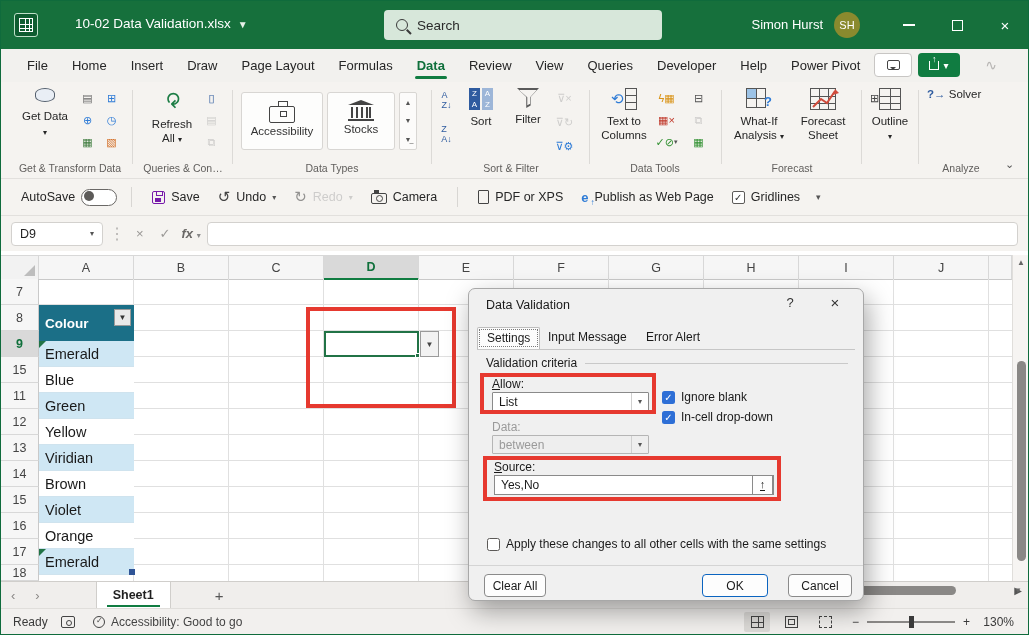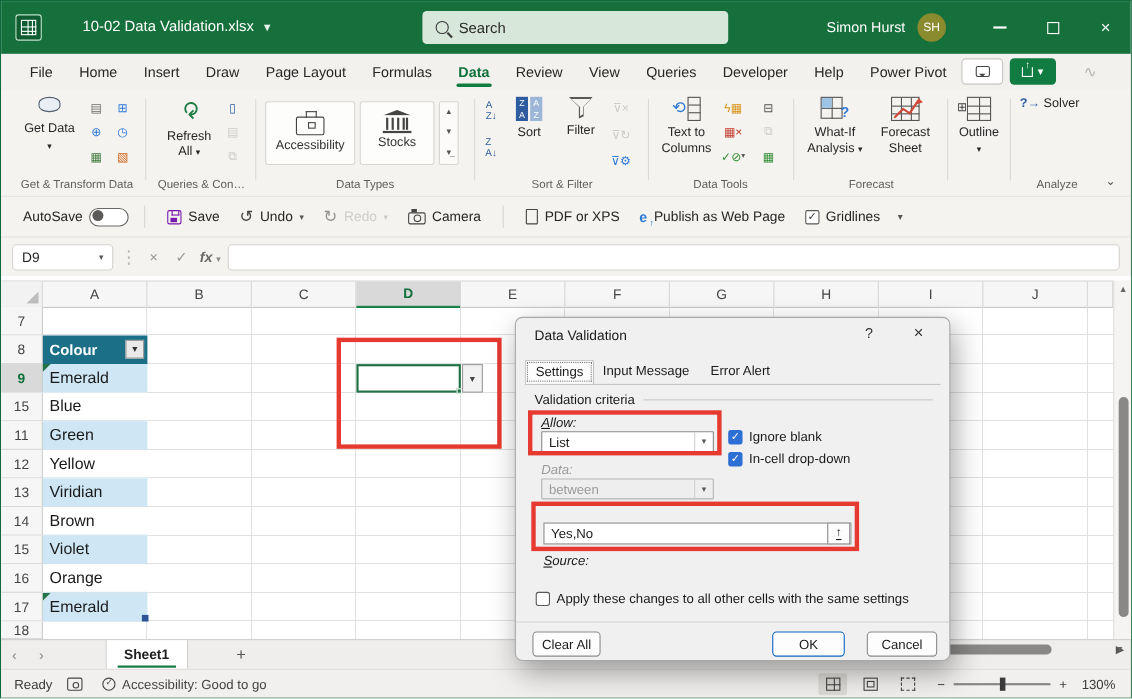--- a/index.html
+++ b/index.html
@@ -137,21 +137,21 @@
   .ch.sel { background:#d9d9d9; color:#0f703b; font-weight:bold; border-bottom:2px solid #107c41; }
   #rowheads { position:absolute; left:0; top:28px; width:38px; }
   .rh { width:38px; height:26px; background:#f6f6f6; border-right:1px solid #c9c9c9; border-bottom:1px solid #d8d8d8;
      font-size:12.5px; color:#444; display:flex; align-items:center; justify-content:center; }
   .rh.sel { background:#d9d9d9; color:#0f703b; font-weight:bold; }
   #cells { position:absolute; left:38px; top:28px; width:973px; height:302px; background:
      repeating-linear-gradient(to right, transparent 0 94px, #e0e0e0 94px 95px),
      repeating-linear-gradient(to bottom, transparent 0 25px, #e0e0e0 25px 26px); }
   
   #tbl { position:absolute; left:0; top:26px; width:95px; }
-  #tbl-head { height:26px; background:#1b6f87; color:#fff; font-weight:bold; font-size:13.5px; display:flex; align-items:center;
+  #tbl-head { height:36px; background:#1b6f87; color:#fff; font-weight:bold; font-size:13.5px; display:flex; align-items:center;
      padding-left:6px; position:relative; }
   #filter-btn { position:absolute; right:3px; top:4px; width:17px; height:17px; background:#e9e9e9; border:1px solid #9a9a9a;
      font-size:8px; color:#333; display:flex; align-items:center; justify-content:center; }
   .tcell { height:26px; font-size:14.5px; color:#1a1a1a; display:flex; align-items:center; padding-left:6px;
      border-bottom:1px solid #cfe3ee; position:relative; }
   .band { background:#cfe7f4; }
   .plain { background:#fff; }
   .tri { position:absolute; left:0; top:0; border-top:7px solid #217346; border-right:7px solid transparent; }
   .tblhandle { position:absolute; right:-1px; bottom:-1px; width:6px; height:6px; background:#2f5496; }
   
@@ -176,21 +176,21 @@
   #dlg-help { position:absolute; right:62px; top:6px; font-size:13px; color:#333; width:22px; text-align:center; }
   #dlg-close { position:absolute; right:16px; top:5px; font-size:15px; color:#333; width:24px; text-align:center; }
   .dtab { position:absolute; top:38px; height:22px; padding:3px 9px; font-size:12px; color:#1a1a1a; }
   .dtab.active { background:#fcfcfc; border:1px solid #bdbdbd; border-bottom:none; outline:1px dotted #7a7a7a; outline-offset:-3px; border-radius:2px 2px 0 0; }
   #tabline { position:absolute; left:8px; right:8px; top:60px; height:1px; background:#c6c6c6; }
   #crit { position:absolute; left:17px; top:67px; display:flex; align-items:center; width:362px; }
   #crit .txt { white-space:nowrap; margin-right:8px; }
   #crit .ln { flex:1; height:1px; background:#c9c9c9; }
   #red2 { left:11px; top:84px; width:176px; height:41px; }
   #red3 { left:14px; top:167px; width:298px; height:45px; }
-  .dlbl { position:absolute; font-size:12px; color:#1a1a1a;font-style:italic; }
+  .dlbl { position:absolute; font-size:12px; color:#1a1a1a; }
   .dlbl.gray, .gray { color:#9a9a9a; }
   .combo { position:absolute; height:19px; background:#fff; border:1px solid #8a8a8a; display:flex; align-items:center;
      justify-content:space-between; padding-left:6px; font-size:12px; border-radius:1px; }
   .combo .cv { font-size:8px; color:#555; width:17px; height:100%; display:flex; align-items:center; justify-content:center; border-left:1px solid #d0d0d0; }
   .combo.disabled { background:#eeeeee; color:#9a9a9a; border-color:#b5b5b5; }
   .dchk { position:absolute; display:flex; align-items:center; gap:6px; font-size:12px; }
   .bluebox { width:13px; height:13px; border-radius:2.5px; background:#2e6fd6; color:#fff; font-size:10px;
      display:flex; align-items:center; justify-content:center; }
   .emptybox { width:13px; height:13px; border-radius:2.5px; border:1.3px solid #5c5a58; background:#fff; }
   #src-input { position:absolute; left:25px; top:186px; width:280px; height:20px; background:#fff; border:1px solid #8a8a8a;
@@ -583,21 +583,21 @@
       <span class="bluebox">✓</span>
       <span>In-cell drop-down</span>
     </div>
 
     <div class="dlbl gray" style="left:23px; top:131px;">Data:</div>
     <div class="combo disabled" style="left:23px; top:146px; width:157px;">
       <span class="gray">between</span>
         <span class="cv">▾</span>
     </div>
 
-    <div class="dlbl mnemo" style="left:25px; top:171px;margin-top:43px;">Source:</div>
+    <div class="dlbl mnemo" style="left:25px; top:171px;">Source:</div>
     <div id="src-input">
       <span>Yes,No</span>
       <span id="rng-btn">
           <span class="a">↑</span>
         </span>
     </div>
     <div id="red3" class="redbox"></div>
 
     <div class="dchk" style="left:18px; top:248px;">
       <span class="emptybox"></span>

